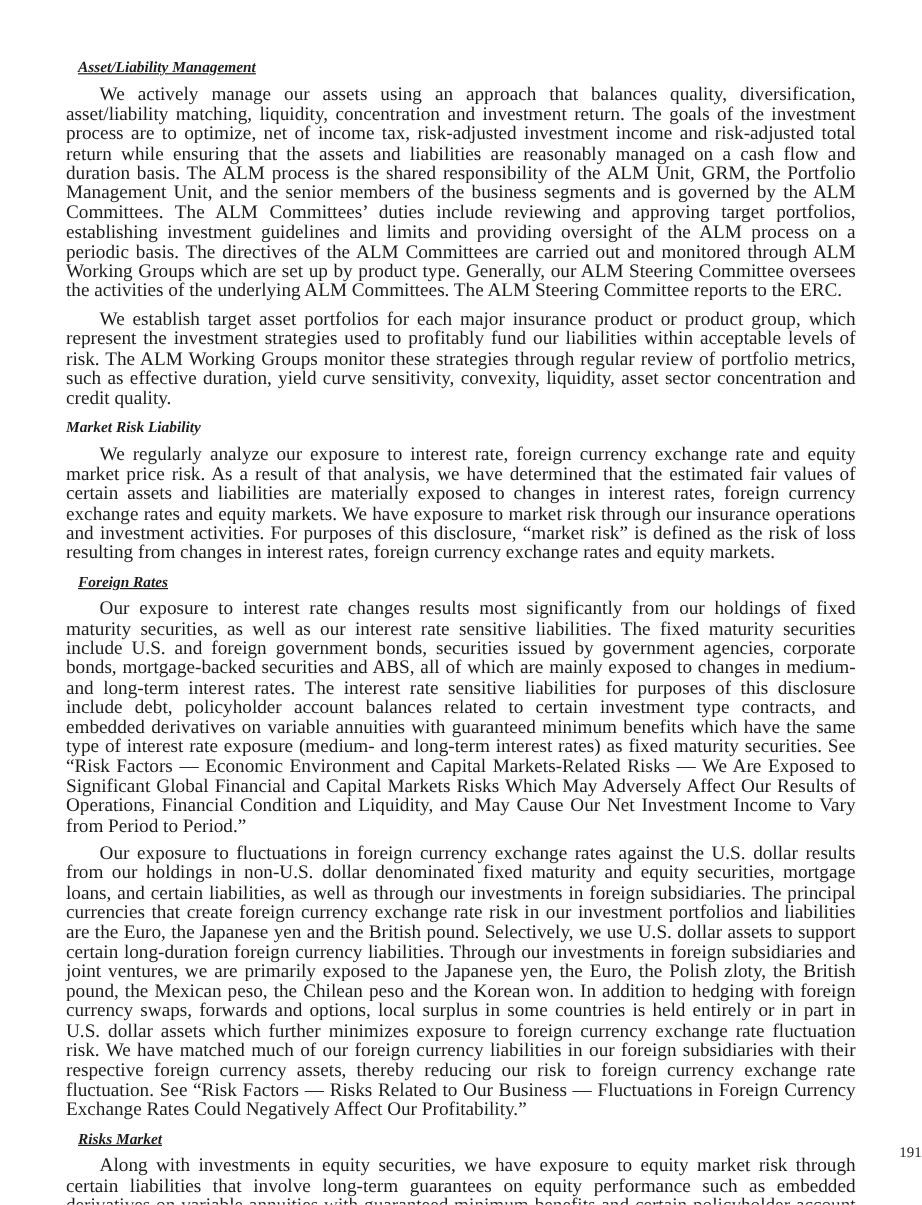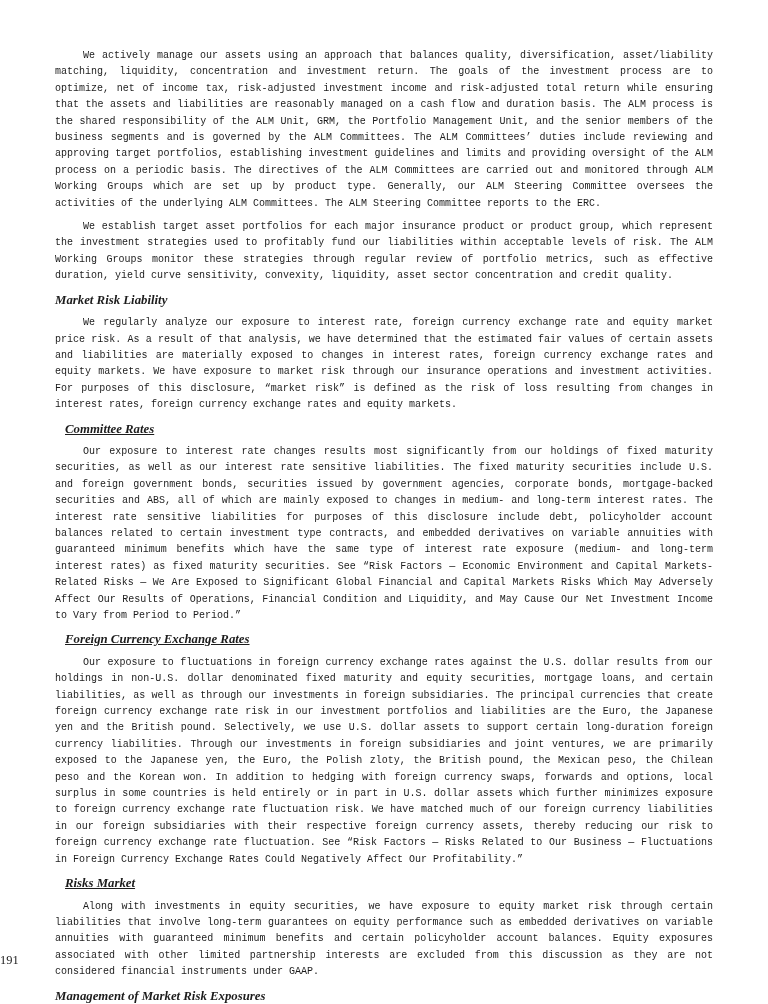--- a/index.html
+++ b/index.html
@@ -17,58 +17,57 @@
     position: relative;
     width: 768px;
     height: 1004px;
     box-sizing: border-box;
     padding: 48px 55px 0 55px;
     background: #ffffff;
     overflow: hidden;
   }
   .doc-sections { }
   .para {
-    font-size: 10px;
+    font-size: 16px;
     line-height: 16.4px;
     text-align: justify;
     text-indent: 28px;
     margin: 0 0 7px 0;
-    font-family: Liberation Mono, monospace;
   }
   .heading {
     font-size: 12.8px;
     line-height: 16.4px;
     font-weight: bold;
     font-style: italic;
     margin: 7px 0 7px 0;
   }
   .heading.underline { text-decoration: underline; }
   .heading.indent { margin-left: 10px; }
   .doc-sections > .heading:first-child { margin-top: 0; }
   .page-number {
     position: absolute;
     bottom: 36px;
     left: 0;
     width: 768px;
-    text-align: left;
+    text-align: right;
     font-size: 12.4px;
     color: #1c1c1c;
   }
 </style>
 </head>
 <body>
 
 <div class="page">
   <div class="doc-sections">
+      <h2 class="heading underline indent">Asset/Liability Management</h2>
       <p class="para">We actively manage our assets using an approach that balances quality, diversification, asset/liability matching, liquidity, concentration and investment return. The goals of the investment process are to optimize, net of income tax, risk-adjusted investment income and risk-adjusted total return while ensuring that the assets and liabilities are reasonably managed on a cash flow and duration basis. The ALM process is the shared responsibility of the ALM Unit, GRM, the Portfolio Management Unit, and the senior members of the business segments and is governed by the ALM Committees. The ALM Committees’ duties include reviewing and approving target portfolios, establishing investment guidelines and limits and providing oversight of the ALM process on a periodic basis. The directives of the ALM Committees are carried out and monitored through ALM Working Groups which are set up by product type. Generally, our ALM Steering Committee oversees the activities of the underlying ALM Committees. The ALM Steering Committee reports to the ERC.</p>
       <p class="para">We establish target asset portfolios for each major insurance product or product group, which represent the investment strategies used to profitably fund our liabilities within acceptable levels of risk. The ALM Working Groups monitor these strategies through regular review of portfolio metrics, such as effective duration, yield curve sensitivity, convexity, liquidity, asset sector concentration and credit quality.</p>
       <h2 class="heading">Market Risk Liability</h2>
       <p class="para">We regularly analyze our exposure to interest rate, foreign currency exchange rate and equity market price risk. As a result of that analysis, we have determined that the estimated fair values of certain assets and liabilities are materially exposed to changes in interest rates, foreign currency exchange rates and equity markets. We have exposure to market risk through our insurance operations and investment activities. For purposes of this disclosure, “market risk” is defined as the risk of loss resulting from changes in interest rates, foreign currency exchange rates and equity markets.</p>
-      <h2 class="heading underline indent">Committee Rates</h2>
+      <h2 class="heading underline indent">Foreign Rates</h2>
       <p class="para">Our exposure to interest rate changes results most significantly from our holdings of fixed maturity securities, as well as our interest rate sensitive liabilities. The fixed maturity securities include U.S. and foreign government bonds, securities issued by government agencies, corporate bonds, mortgage-backed securities and ABS, all of which are mainly exposed to changes in medium- and long-term interest rates. The interest rate sensitive liabilities for purposes of this disclosure include debt, policyholder account balances related to certain investment type contracts, and embedded derivatives on variable annuities with guaranteed minimum benefits which have the same type of interest rate exposure (medium- and long-term interest rates) as fixed maturity securities. See “Risk Factors — Economic Environment and Capital Markets-Related Risks — We Are Exposed to Significant Global Financial and Capital Markets Risks Which May Adversely Affect Our Results of Operations, Financial Condition and Liquidity, and May Cause Our Net Investment Income to Vary from Period to Period.”</p>
-      <h2 class="heading underline indent">Foreign Currency Exchange Rates</h2>
       <p class="para">Our exposure to fluctuations in foreign currency exchange rates against the U.S. dollar results from our holdings in non-U.S. dollar denominated fixed maturity and equity securities, mortgage loans, and certain liabilities, as well as through our investments in foreign subsidiaries. The principal currencies that create foreign currency exchange rate risk in our investment portfolios and liabilities are the Euro, the Japanese yen and the British pound. Selectively, we use U.S. dollar assets to support certain long-duration foreign currency liabilities. Through our investments in foreign subsidiaries and joint ventures, we are primarily exposed to the Japanese yen, the Euro, the Polish zloty, the British pound, the Mexican peso, the Chilean peso and the Korean won. In addition to hedging with foreign currency swaps, forwards and options, local surplus in some countries is held entirely or in part in U.S. dollar assets which further minimizes exposure to foreign currency exchange rate fluctuation risk. We have matched much of our foreign currency liabilities in our foreign subsidiaries with their respective foreign currency assets, thereby reducing our risk to foreign currency exchange rate fluctuation. See “Risk Factors — Risks Related to Our Business — Fluctuations in Foreign Currency Exchange Rates Could Negatively Affect Our Profitability.”</p>
       <h2 class="heading underline indent">Risks Market</h2>
       <p class="para">Along with investments in equity securities, we have exposure to equity market risk through certain liabilities that involve long-term guarantees on equity performance such as embedded derivatives on variable annuities with guaranteed minimum benefits and certain policyholder account balances. Equity exposures associated with other limited partnership interests are excluded from this discussion as they are not considered financial instruments under GAAP.</p>
       <h2 class="heading">Management of Market Risk Exposures</h2>
     </div>
   <div class="page-number">191</div>
 </div>
 
 </body></html>

